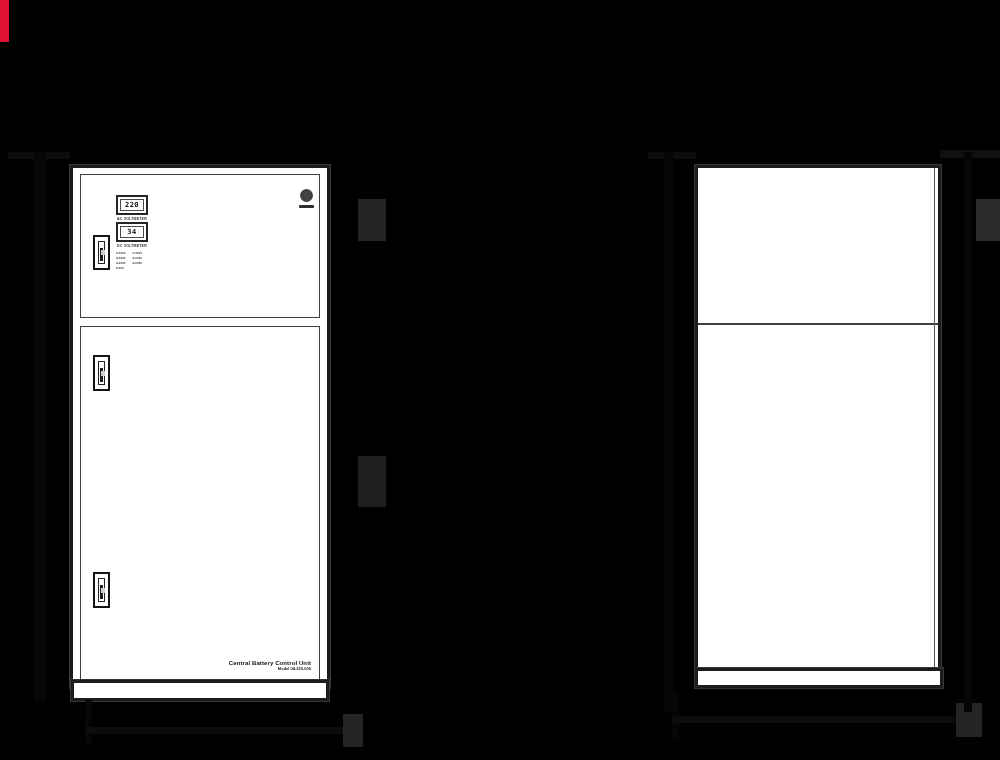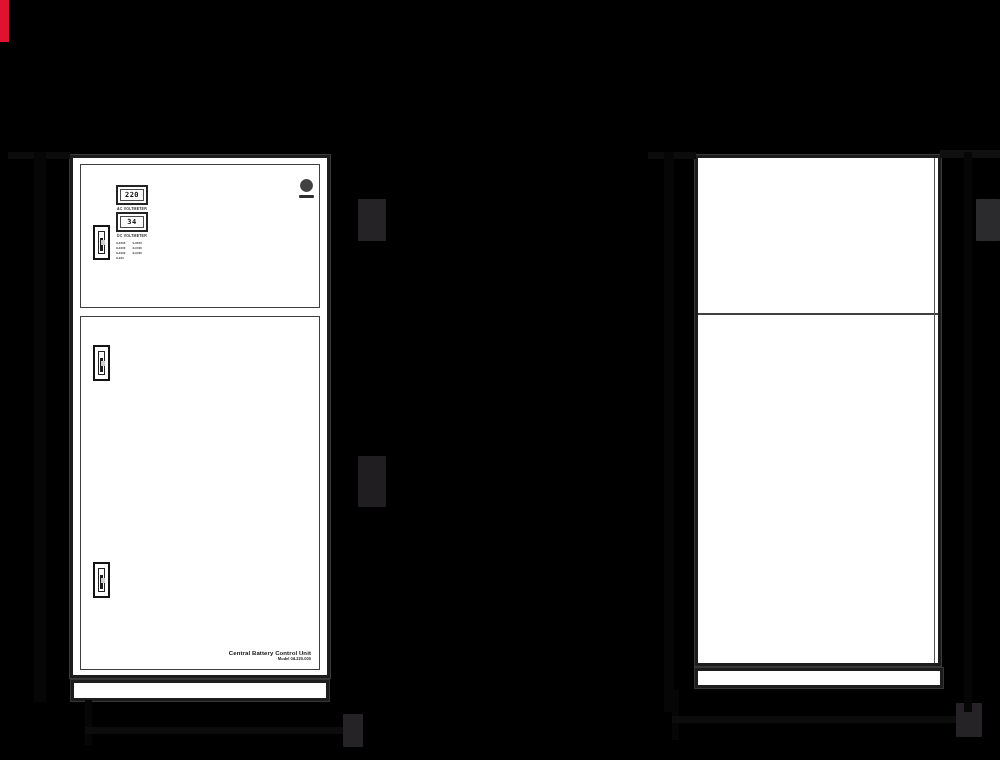--- a/index.html
+++ b/index.html
@@ -6,21 +6,21 @@
   html,body { background:#000; }
   body { font-family:"Liberation Sans", sans-serif; }
   #stage { position:relative; width:1000px; height:760px; background:#000; overflow:hidden; }
 
   .abs { position:absolute; }
 
   
   .accent-bar { background:#e11231; }
 
   
-  .cab-body { background:#fff; border:3px solid #1c1c1c; box-shadow:0 0 0 1px #3a3a3a; }
+  .cab-body { background:#fff; border:3px solid #1c1c1c; box-shadow:0 0 0 1px #3a3a3a;margin-top:10px; }
   .cab-base { background:#fff; border:3px solid #1c1c1c; box-shadow:0 0 0 1px #353535; }
   .panel    { background:#fff; border:1.5px solid #3f3f3f; }
 
   
   .meter { background:#fff; border:2px solid #242424; padding:2px; }
   .meter-screen { width:100%; height:100%; border:1px solid #4a4a4a; background:#fdfdfd;
                   display:flex; align-items:center; justify-content:center; }
   .meter-value { font-family:"DejaVu Sans Mono", monospace; font-size:7px; font-weight:bold;
                  color:#111; letter-spacing:0.5px; }
   .meter-label { font-size:3.5px; font-weight:bold; color:#2e2e2e; text-align:center;

